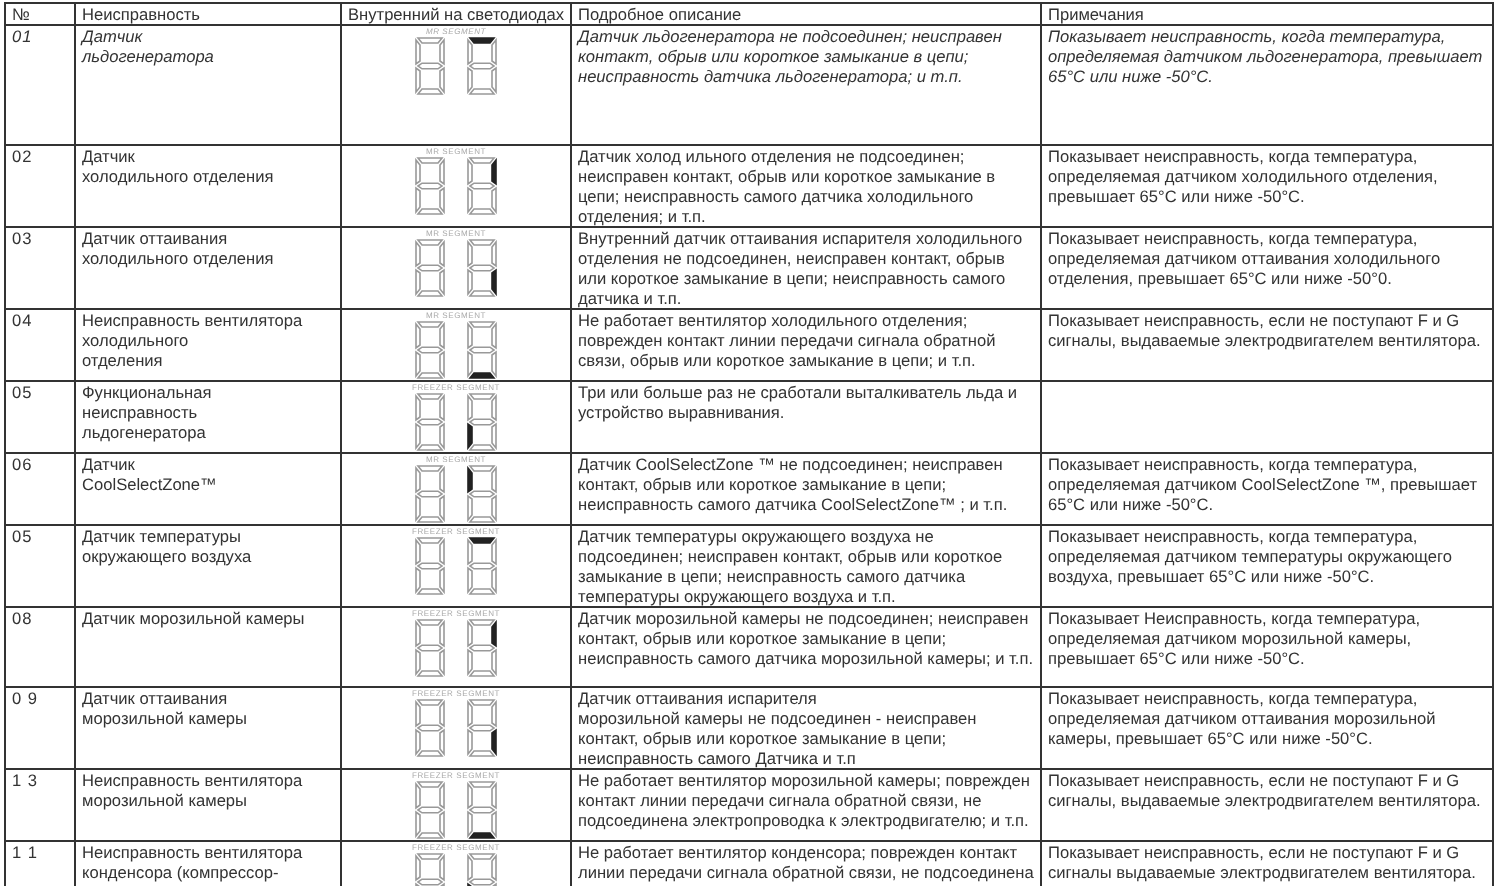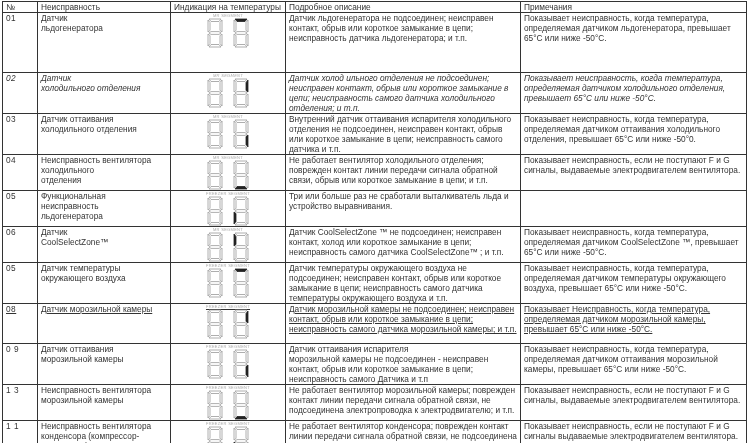--- a/index.html
+++ b/index.html
@@ -33,27 +33,27 @@
     <col style="width:35px">
     <col style="width:133px">
     <col style="width:115px">
     <col style="width:235px">
     <col style="width:226px">
   </colgroup>
   <thead>
     <tr>
       <th>№</th>
       <th>Неисправность</th>
-      <th>Индикация на температуры</th>
+      <th>Внутренний на светодиодах</th>
       <th>Подробное описание</th>
       <th>Примечания</th>
     </tr>
   </thead>
   <tbody id="rows">
-  <tr style="height: 60px;">
+  <tr style="height: 60px; font-style: italic;">
     <td class="code">01</td>
     <td class="cell-text">Датчик
 льдогенератора</td>
     <td class="led">
       <div class="led-wrap">
         <div class="led-caption">MR    SEGMENT</div>
         <div class="digits">
           <svg class="digit left" viewBox="0 0 20 30">
                 <path d="M4,1 L16,1 L14,3.5 L6,3.5 Z" class="seg"></path>
                 <path d="M17,2 L17,14 L15,12.5 L15,4.5 Z" class="seg"></path>
@@ -72,21 +72,21 @@
                 <path d="M3,2 L3,14 L5,12.5 L5,4.5 Z" class="seg"></path>
                 <path d="M4,15 L6,13.6 L14,13.6 L16,15 L14,16.4 L6,16.4 Z" class="seg"></path>
               </svg>
         </div>
       </div>
     </td>
     <td class="cell-text">Датчик льдогенератора не подсоединен; неисправен контакт, обрыв или короткое замыкание в цепи; неисправность датчика льдогенератора; и т.п.</td>
     <td class="cell-text">Показывает неисправность, когда температура, определяемая датчиком льдогенератора, превышает 65°C или ниже -50°C.</td>
   </tr>
 
-  <tr style="height: 40px; font-style: italic;">
+  <tr style="height: 40px;">
     <td class="code">02</td>
     <td class="cell-text">Датчик
 холодильного отделения</td>
     <td class="led">
       <div class="led-wrap">
         <div class="led-caption">MR    SEGMENT</div>
         <div class="digits">
           <svg class="digit left" viewBox="0 0 20 30">
                 <path d="M4,1 L16,1 L14,3.5 L6,3.5 Z" class="seg"></path>
                 <path d="M17,2 L17,14 L15,12.5 L15,4.5 Z" class="seg"></path>
@@ -235,21 +235,21 @@
                 <path d="M17,2 L17,14 L15,12.5 L15,4.5 Z" class="seg"></path>
                 <path d="M17,16 L17,28 L15,25.5 L15,17.5 Z" class="seg"></path>
                 <path d="M4,29 L16,29 L14,26.5 L6,26.5 Z" class="seg"></path>
                 <path d="M3,16 L3,28 L5,25.5 L5,17.5 Z" class="seg"></path>
                 <path d="M3,2 L3,14 L5,12.5 L5,4.5 Z" class="seg on"></path>
                 <path d="M4,15 L6,13.6 L14,13.6 L16,15 L14,16.4 L6,16.4 Z" class="seg"></path>
               </svg>
         </div>
       </div>
     </td>
-    <td class="cell-text">Датчик CoolSelectZone ™ не подсоединен; неисправен контакт, холод или короткое замыкание в цепи; неисправность самого датчика CoolSelectZone™ ; и т.п.</td>
+    <td class="cell-text">Датчик CoolSelectZone ™ не подсоединен; неисправен контакт, обрыв или короткое замыкание в цепи; неисправность самого датчика CoolSelectZone™ ; и т.п.</td>
     <td class="cell-text">Показывает неисправность, когда температура, определяемая датчиком CoolSelectZone ™, превышает 65°C или ниже -50°C.</td>
   </tr>
 
   <tr style="height: 40px;">
     <td class="code">05</td>
     <td class="cell-text">Датчик температуры
 окружающего воздуха</td>
     <td class="led">
       <div class="led-wrap">
         <div class="led-caption">FREEZER SEGMENT</div>
@@ -272,21 +272,21 @@
                 <path d="M3,2 L3,14 L5,12.5 L5,4.5 Z" class="seg"></path>
                 <path d="M4,15 L6,13.6 L14,13.6 L16,15 L14,16.4 L6,16.4 Z" class="seg"></path>
               </svg>
         </div>
       </div>
     </td>
     <td class="cell-text">Датчик температуры окружающего воздуха не подсоединен; неисправен контакт, обрыв или короткое замыкание в цепи; неисправность самого датчика температуры окружающего воздуха и т.п.</td>
     <td class="cell-text">Показывает неисправность, когда температура, определяемая датчиком температуры окружающего воздуха, превышает 65°C или ниже -50°C.</td>
   </tr>
 
-  <tr style="height: 40px; text-decoration: underline;">
+  <tr style="height: 40px;">
     <td class="code">08</td>
     <td class="cell-text">Датчик морозильной камеры</td>
     <td class="led">
       <div class="led-wrap">
         <div class="led-caption">FREEZER SEGMENT</div>
         <div class="digits">
           <svg class="digit left" viewBox="0 0 20 30">
                 <path d="M4,1 L16,1 L14,3.5 L6,3.5 Z" class="seg"></path>
                 <path d="M17,2 L17,14 L15,12.5 L15,4.5 Z" class="seg"></path>
                 <path d="M17,16 L17,28 L15,25.5 L15,17.5 Z" class="seg"></path>

